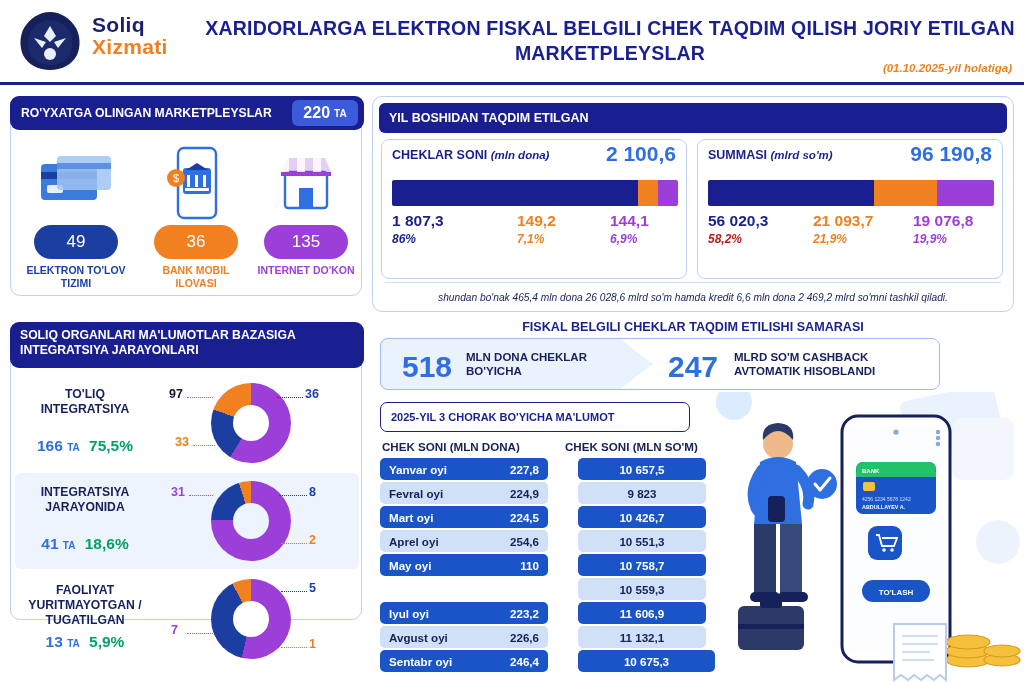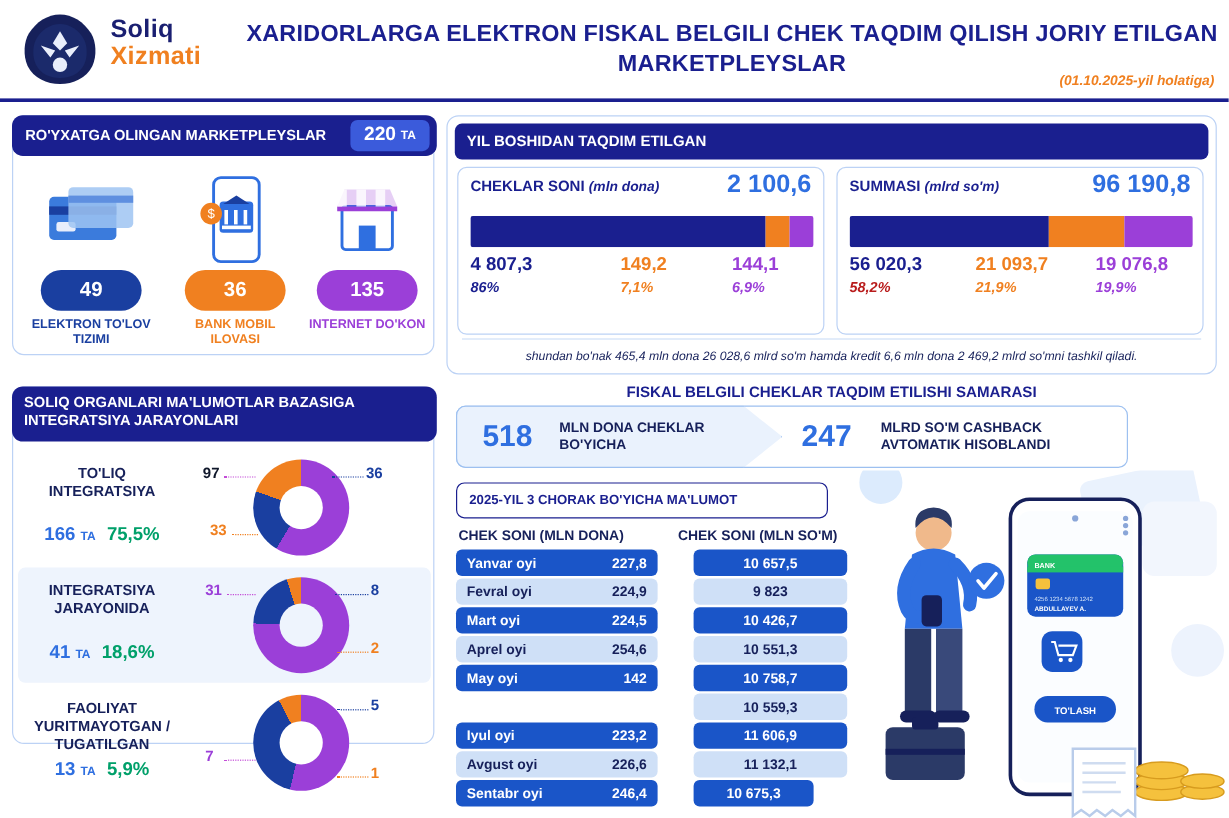--- a/index.html
+++ b/index.html
@@ -50,21 +50,21 @@
   #reg-badge {
     position: absolute; right: 6px; top: 4px; height: 26px; min-width: 66px;
     background: #3b5bdb; border-radius: 6px; color: #fff; font-weight: bold;
     font-size: 16px; display: flex; align-items: center; justify-content: center; gap: 4px;
   }
   #reg-badge .ta { font-size: 10px; font-weight: bold; }
   .icon-col { position: absolute; top: 44px; width: 110px; text-align: center; }
   .ic-wrap { height: 84px; display: flex; align-items: center; justify-content: center; }
   .pill {
     width: 84px; height: 34px; border-radius: 17px; margin: 0 auto;
-    color: #fff; font-weight: bold; font-size: 17px;
+    color: #fff; font-weight: normal; font-size: 17px;
     display: flex; align-items: center; justify-content: center;
   }
   .pill-label { margin-top: 5px; font-size: 10.5px; font-weight: bold; line-height: 12.5px; }
 
   
   #ybt-panel { left: 372px; top: 96px; width: 642px; height: 216px; padding-left: 28px; }
   #ybt-head {
     position: absolute; left: 6px; top: 6px; width: 628px; height: 30px;
     background: #1a1f8f; border-radius: 6px; color: #fff; font-weight: bold;
     font-size: 12.5px; display: flex; align-items: center; padding-left: 10px;
@@ -118,21 +118,21 @@
   }
   #samara-box {
     position: absolute; left: 380px; top: 338px; width: 560px; height: 52px;
     border: 1.6px solid #9dc0f0; border-radius: 8px;
   }
   #samara-chev {
     position: absolute; left: 380px; top: 338px; width: 272px; height: 52px;
     background: #eaf2fd; border: 1.6px solid #9dc0f0; border-radius: 8px 0 0 8px;
     clip-path: polygon(0 0, 88% 0, 100% 50%, 88% 100%, 0 100%);
   }
-  .sm-num { position: absolute; font-size: 25px; font-weight: bold; color: #2f6fe0; }
+  .sm-num { position: absolute; font-size: 30px; font-weight: bold; color: #2f6fe0; }
   .sm-txt { position: absolute; font-size: 11.5px; font-weight: bold; color: #16205a; line-height: 14px; }
 
   
   #q-title {
     position: absolute; left: 380px; top: 402px; width: 310px; height: 30px;
     border: 1.7px solid #1a1f8f; border-radius: 7px; color: #1a1f8f; font-weight: bold;
     font-size: 11px; display: flex; align-items: center; padding-left: 10px; background: #fff;
   }
   .q-col-head { position: absolute; top: 440px; font-size: 11.6px; font-weight: bold; color: #16205a; }
   .trow {
@@ -235,21 +235,21 @@
         <i>(mln dona)</i>
       </div>
       <div class="sub-value">2 100,6</div>
       <div class="bar">
         <div class="seg" style="width:86%;background:#1a1f8f;"></div>
         <div class="seg" style="width:7.1%;background:#f08020;"></div>
         <div class="seg" style="width:6.9%;background:#9b3fd8;"></div>
       </div>
       <div class="legend">
         <div class="lg" style="left:0;top:0;">
-          <div class="v" style="color:#1a1f8f;">4 807,3</div>
+          <div class="v" style="color:#1a1f8f;">1 807,3</div>
           <div class="p" style="color:#1a1f8f;">86%</div>
         </div>
         <div class="lg" style="left:125px;top:0;">
           <div class="v" style="color:#f08020;">149,2</div>
           <div class="p" style="color:#f08020;">7,1%</div>
         </div>
         <div class="lg" style="left:218px;top:0;">
           <div class="v" style="color:#9b3fd8;">144,1</div>
           <div class="p" style="color:#9b3fd8;">6,9%</div>
         </div>
@@ -362,21 +362,21 @@
   <div class="trow dark" style="left:380px;top:506px;width:168px;">
       <span>Mart oyi</span>
       <span>224,5</span>
     </div>
   <div class="trow light" style="left:380px;top:530px;width:168px;">
       <span>Aprel oyi</span>
       <span>254,6</span>
     </div>
   <div class="trow dark" style="left:380px;top:554px;width:168px;">
       <span>May oyi</span>
-      <span>142</span>
+      <span>110</span>
     </div>
   <div class="trow dark" style="left:380px;top:602px;width:168px;">
       <span>Iyul oyi</span>
       <span>223,2</span>
     </div>
   <div class="trow light" style="left:380px;top:626px;width:168px;">
       <span>Avgust oyi</span>
       <span>226,6</span>
     </div>
   <div class="trow dark" style="left:380px;top:650px;width:168px;">
@@ -401,21 +401,21 @@
     </div>
   <div class="trow light single" style="left:578px;top:578px;width:128px;">
       <span>10 559,3</span>
     </div>
   <div class="trow dark single" style="left:578px;top:602px;width:128px;">
       <span>11 606,9</span>
     </div>
   <div class="trow light single" style="left:578px;top:626px;width:128px;">
       <span>11 132,1</span>
     </div>
-  <div class="trow dark single" style="left:578px;top:650px;width:100px;">
+  <div class="trow dark single" style="left:578px;top:650px;width:137px;">
       <span>10 675,3</span>
     </div>
 
   <div class="deco" style="left:716px;top:392px;width:308px;height:290px;">
     <svg width="308" height="290" viewBox="0 0 308 290">
 
       <rect x="188" y="0" width="96" height="62" rx="8" fill="#eaf2fd" transform="rotate(-12 236 31)"></rect>
       <rect x="236" y="26" width="62" height="62" rx="10" fill="#f2f6fd"></rect>
       <circle cx="18" cy="10" r="18" fill="#dcebfd"></circle>
       <circle cx="282" cy="150" r="22" fill="#edf3fd"></circle>

